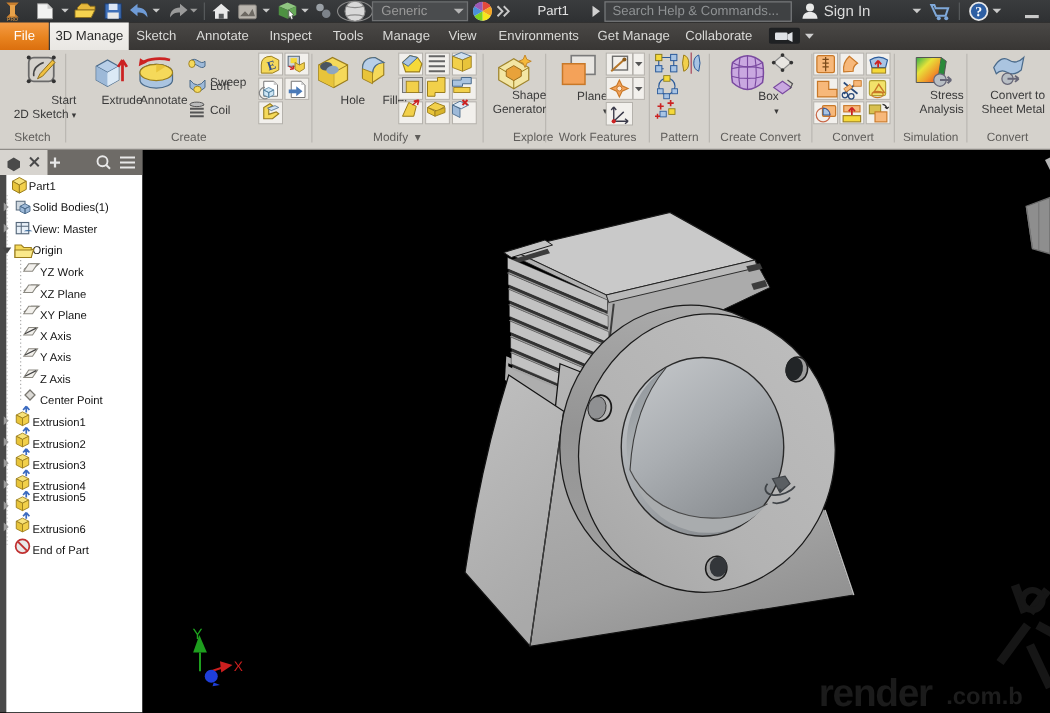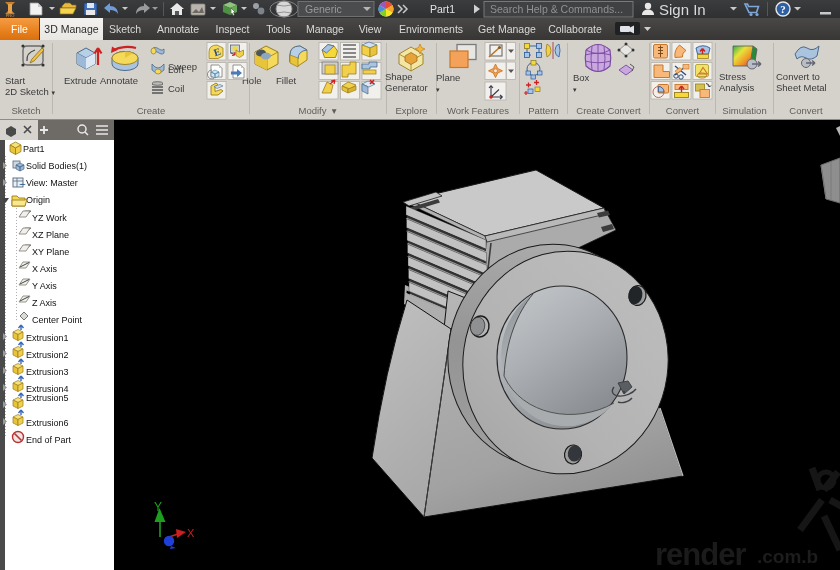--- a/index.html
+++ b/index.html
@@ -3,21 +3,21 @@
 <style>
 *{margin:0;padding:0;box-sizing:border-box}
 body{width:840px;height:570px;overflow:hidden;font-family:"Liberation Sans",sans-serif;background:#000;position:relative}
 .abs{position:absolute}
 #titlebar{position:absolute;left:0;top:0;width:840px;height:18px;background:linear-gradient(#3a3c3e,#2e3032)}
 #tabrow{position:absolute;left:0;top:18px;width:840px;height:22px;background:linear-gradient(#4a4846,#383634)}
 .tab{position:absolute;top:18px;height:22px;line-height:23px;color:#dadad8;font-size:10.5px;text-align:center}
 #ribbon{position:absolute;left:0;top:40px;width:840px;height:80px;background:#d5d2cc;border-bottom:1px solid #8f8c87}
 .plabel{position:absolute;top:104px;height:14px;font-size:9.5px;color:#5f5d5a;text-align:center;line-height:13px}
 .psep{position:absolute;top:43px;height:71px;width:1px;background:#bbb8b2}
-.btxt{position:absolute;font-size:9.5px;color:#3a3a3a;text-align:left;line-height:10.5px}
+.btxt{position:absolute;font-size:9.5px;color:#3a3a3a;text-align:right;line-height:10.5px}
 .stxt{position:absolute;font-size:9.5px;color:#3a3a3a;line-height:12px}
 #leftstrip{position:absolute;left:0;top:120px;width:5px;height:450px;background:#4a4a4a}
 #treepanel{position:absolute;left:5px;top:120px;width:109px;height:450px;background:#fff}
 .trow{position:absolute;font-size:9px;color:#111;height:17px;line-height:17px;white-space:nowrap}
 #viewport{position:absolute;left:114px;top:120px;width:726px;height:450px;background:#000}
 </style></head>
 <body>
 <div id="titlebar"></div>
 <svg class="abs" style="left:0;top:0" width="840" height="18" viewBox="0 0 840 18">
 
@@ -90,21 +90,21 @@
 
  <circle cx="783" cy="9" r="7" fill="#2e5fa3" stroke="#e8e8e8" stroke-width="1.4"></circle>
  <text x="783" y="13" font-size="11" font-weight="bold" fill="#fff" text-anchor="middle" font-family="Liberation Serif">?</text>
  <path d="M794,7 l3.5,3.5 3.5,-3.5 Z" fill="#c9c9c9"></path>
 
  <rect x="820" y="12" width="11" height="2.5" fill="#c9c9c9"></rect>
 </svg>
 <div class="abs" style="left:430px;top:0;height:18px;line-height:19px;color:#e2e2e2;font-size:10.5px">Part1</div>
 <div class="abs" style="left:305px;top:0;height:18px;line-height:19px;color:#9a9a9a;font-size:10.5px">Generic</div>
 <div class="abs" style="left:490px;top:0;height:18px;line-height:19px;color:#8f9294;font-size:10.5px">Search Help &amp; Commands...</div>
-<div class="abs" style="left:659px;top:0;height:18px;line-height:19px;color:#dadada;font-size:15px">Sign In</div>
+<div class="abs" style="left:659px;top:0;height:18px;line-height:19px;color:#dadada;font-size:12px">Sign In</div>
 <div id="tabrow"></div>
 <div class="tab" style="left:0;width:39px;background:linear-gradient(#f59c45,#e8831f 55%,#db6f0e);color:#fff">File</div>
 <div class="tab" style="left:40px;width:63px;background:linear-gradient(#f4f2ef,#e9e7e3);color:#2b2b2b">3D Manage</div>
 <div class="tab" style="left:103px;width:44px">Sketch</div>
 <div class="tab" style="left:147px;width:62px">Annotate</div>
 <div class="tab" style="left:209px;width:47px">Inspect</div>
 <div class="tab" style="left:256px;width:45px">Tools</div>
 <div class="tab" style="left:301px;width:48px">Manage</div>
 <div class="tab" style="left:349px;width:42px">View</div>
 <div class="tab" style="left:391px;width:80px">Environments</div>
@@ -122,21 +122,21 @@
 <div class="psep" style="left:386px"></div>
 <div class="psep" style="left:436px"></div>
 <div class="psep" style="left:519px"></div>
 <div class="psep" style="left:567px"></div>
 <div class="psep" style="left:649px"></div>
 <div class="psep" style="left:715px"></div>
 <div class="psep" style="left:773px"></div>
 <div class="plabel" style="left:0;width:52px">Sketch</div>
 <div class="plabel" style="left:53px;width:196px">Create</div>
 <div class="plabel" style="left:249px;width:137px">Modify&nbsp;&nbsp;▾</div>
-<div class="plabel" style="left:387px;width:49px">Explore</div>
+<div class="plabel" style="left:402px;width:49px">Explore</div>
 <div class="plabel" style="left:437px;width:82px">Work Features</div>
 <div class="plabel" style="left:520px;width:47px">Pattern</div>
 <div class="plabel" style="left:568px;width:81px">Create Convert</div>
 <div class="plabel" style="left:650px;width:65px">Convert</div>
 <div class="plabel" style="left:716px;width:57px">Simulation</div>
 <div class="plabel" style="left:774px;width:64px">Convert</div>
 <div class="btxt" style="left:5px;top:76px;width:56px">Start<br>2D Sketch&nbsp;<span style="font-size:7px">▾</span></div>
 <div class="btxt" style="left:64px;top:76px;width:50px">Extrude</div>
 <div class="btxt" style="left:100px;top:76px;width:50px">Annotate</div>
 <div class="stxt" style="left:168px;top:61px">Sweep</div>

